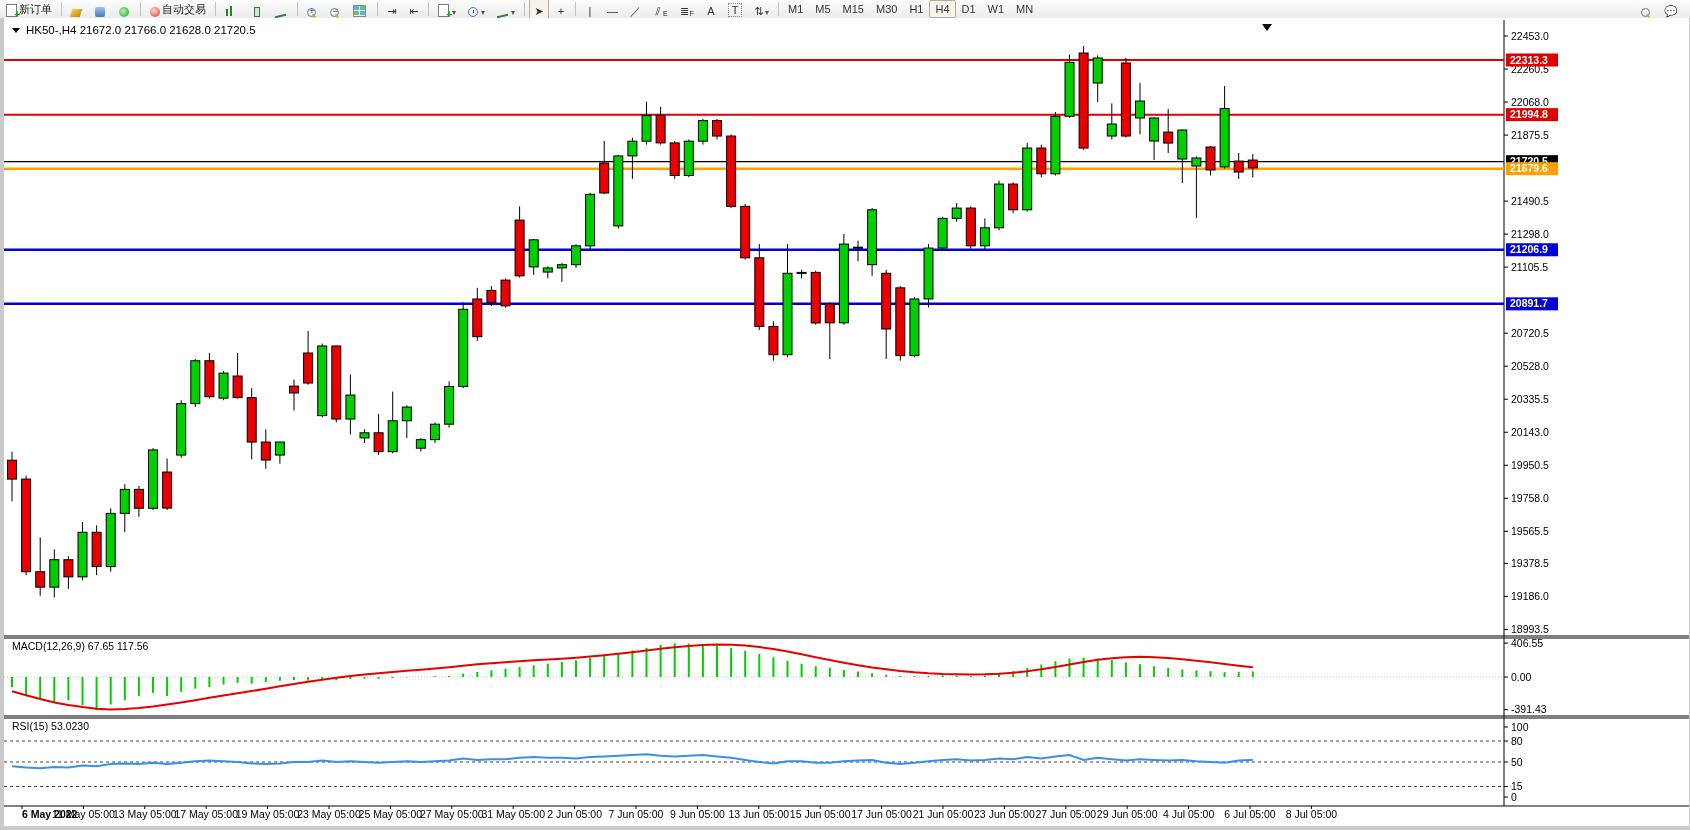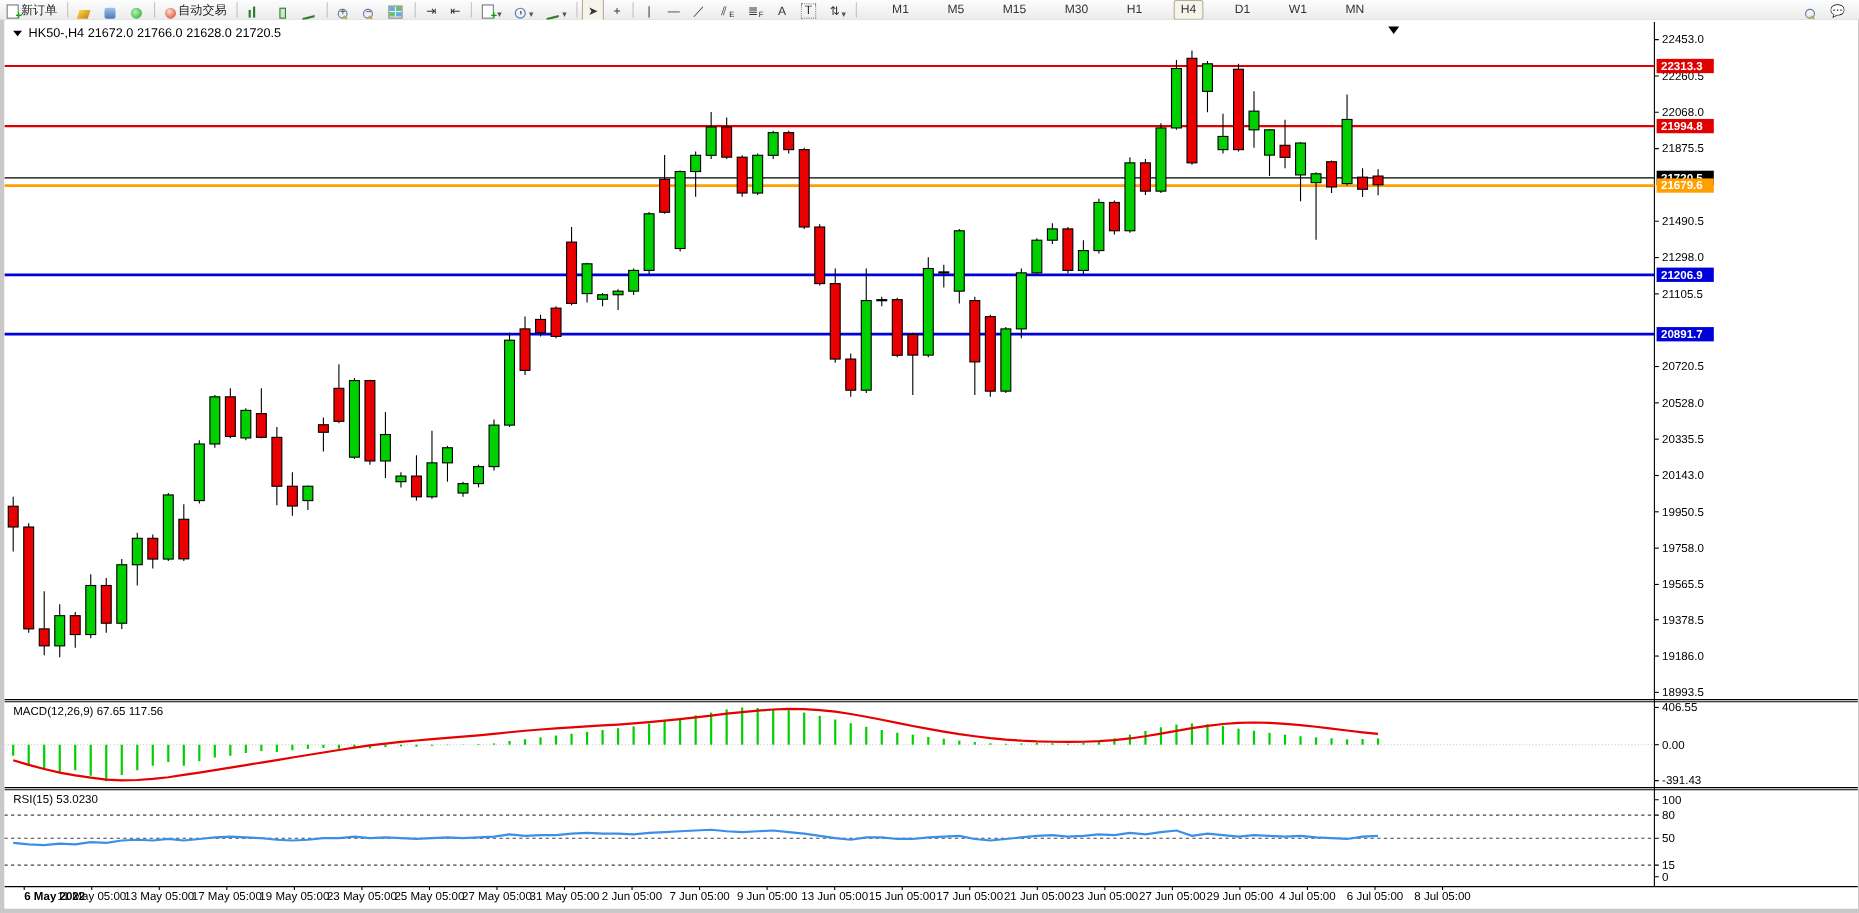--- a/index.html
+++ b/index.html
@@ -28,21 +28,21 @@
   .ic-grid{width:11px;height:10px;margin-top:1px;background:
      linear-gradient(#59b0ef 0 0) 0 0/5px 4px no-repeat,
      linear-gradient(#66c266 0 0) 6px 0/5px 4px no-repeat,
      linear-gradient(#66c266 0 0) 0 5px/5px 4px no-repeat,
      linear-gradient(#59b0ef 0 0) 6px 5px/5px 4px no-repeat;border:1px solid #888;}
   .ic-clock{border:1.5px solid #4a78b5;border-radius:50%;width:8px;height:8px;margin-top:1px;}
   .ic-clock::after{content:"";position:absolute;left:3.5px;top:1.5px;width:1.2px;height:3.5px;background:#333;}
   .glyph{font-size:11px;line-height:12px;width:auto;min-width:10px;text-align:center;color:#333;}
   .caret{font-size:8px;color:#555;margin-left:1px;}
   .tfbox{display:flex;}
-  .tf{padding:0 5px;height:16px;line-height:16px;border:1px solid transparent;border-radius:2px;color:#333;font-size:11px;margin-left:23px;}
+  .tf{padding:0 5px;height:16px;line-height:16px;border:1px solid transparent;border-radius:2px;color:#333;font-size:11px;}
   .tf.active{background:#f7f4ec;border-color:#b4ae98;}
   #tb-right{margin-left:auto;display:flex;align-items:center;padding-right:6px;}
   .badge1{position:absolute;right:-4px;top:-4px;background:#e02a10;color:#fff;border-radius:50%;
      width:11px;height:11px;font-size:8px;line-height:11px;text-align:center;font-weight:bold;}
   #chartwrap{position:absolute;left:0;top:18px;width:1690px;height:812px;background:#fff;
      border-left:4px solid #c9c9c9;border-bottom:4px solid #c9c9c9;border-right:1px solid #c9c9c9;box-sizing:border-box;}
   svg text{font-family:"Liberation Sans", sans-serif;}
 </style>
 </head>
 <body>

